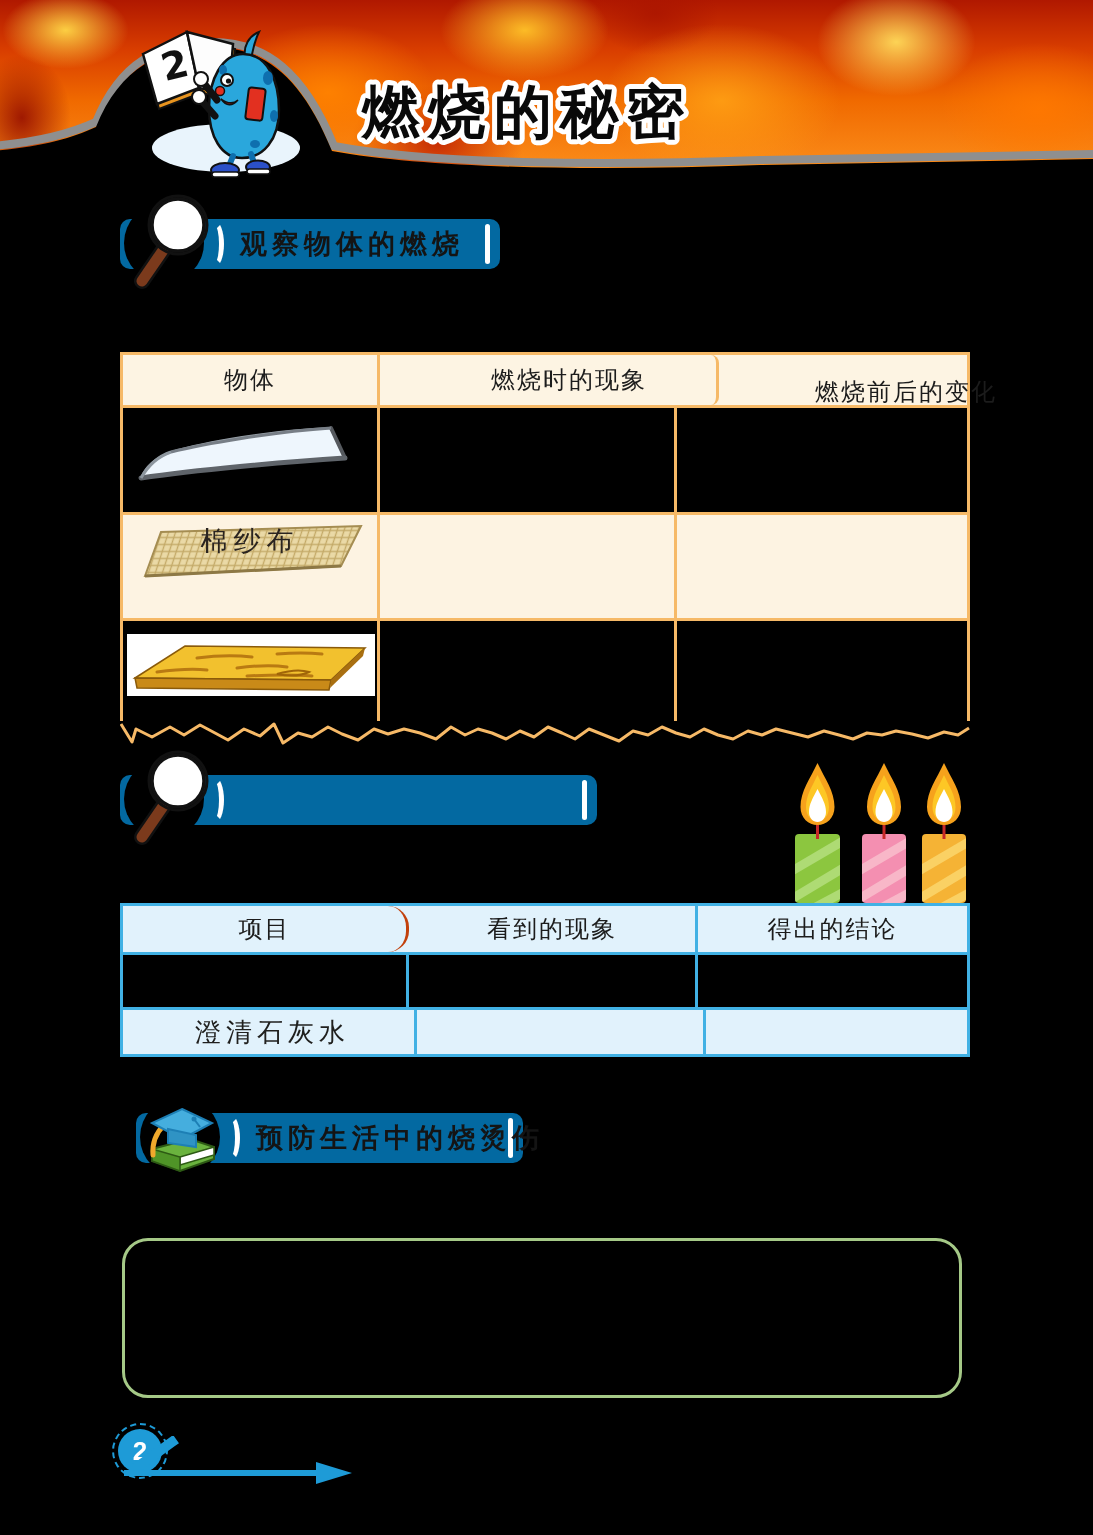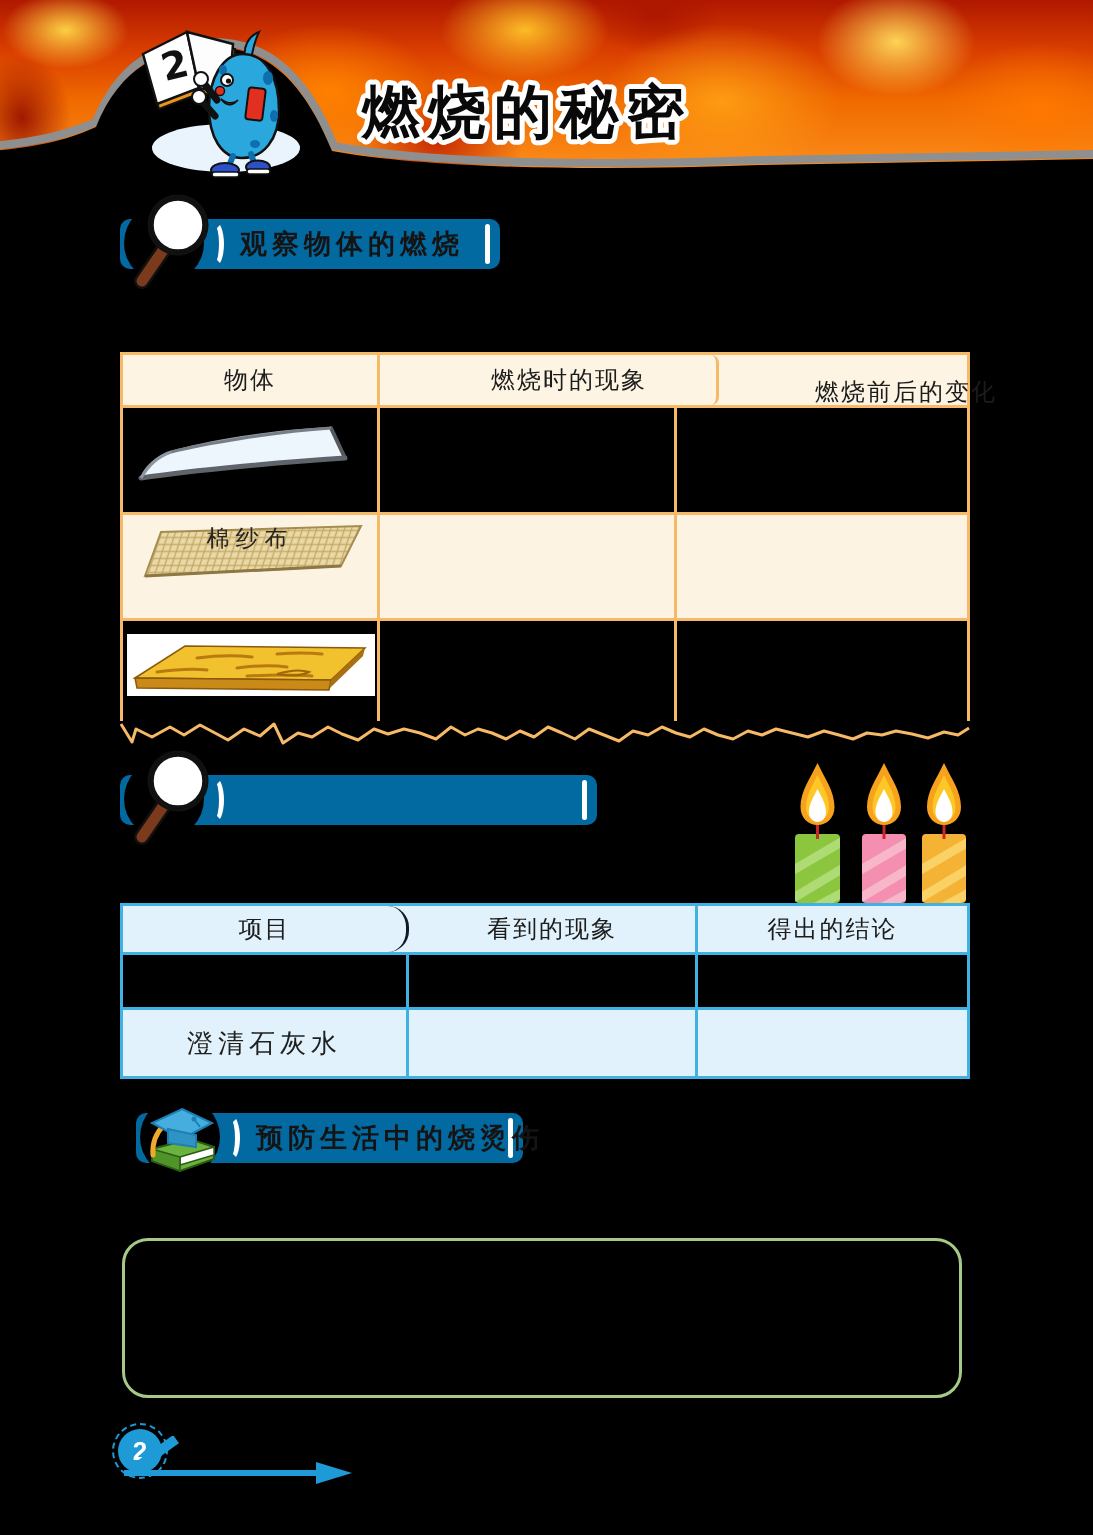--- a/index.html
+++ b/index.html
@@ -70,44 +70,44 @@
   .t1 .trow .c.w1 { flex:0 0 257px; border-right:3px solid #f6b967; }
   .t1 .trow .c.w2 { flex:0 0 297px; border-right:3px solid #f6b967; }
   .t1 .trow .c.w3 { flex:0 0 290px; }
   .t1 .r1 { height:107px; border-bottom:3px solid #f6b967; }
   .t1 .r2 { height:106px; border-bottom:3px solid #f6b967; background:#fdf3e2; }
   .t1 .r3 { height:100px; }
   .t1 .obj-img { position:absolute; }
   .t1 .obj-label {
     position:absolute; left:0; bottom:2px; width:100%; text-align:center;
     font-family:"DejaVu Serif","Liberation Serif",serif;
-    font-size:23px; color:#2a2420; letter-spacing:6px;
+    font-size:27px; color:#2a2420; letter-spacing:6px;
   }
   .t1 .jagged { position:absolute; left:0; top:369px; }
 
   
   .candles-svg { position:absolute; left:783px; top:757px; }
 
   
   .t2 { position:absolute; left:120px; top:903px; width:850px; height:160px; }
   .t2 .thead { display:flex; height:52px; background:#e1f2fc; border:3px solid #41b1e4; }
   .t2 .thead .hc {
     display:flex; align-items:center; justify-content:center;
     font-size:24px; color:#1c1c1c; letter-spacing:2px;
   }
-  .t2 .thead .hc.w1 { flex:0 0 286px; border-right:3px solid #0f172a;border-radius:21px; }
+  .t2 .thead .hc.w1 { flex:0 0 286px; border-right:3px solid #c2410c;border-radius:21px; }
   .t2 .thead .hc.w2 { flex:0 0 289px; border-right:3px solid #41b1e4; }
   .t2 .thead .hc.w3 { flex:0 0 269px; }
   .t2 .trow { display:flex; border-left:3px solid #41b1e4; border-right:3px solid #41b1e4; }
   .t2 .trow .c { position:relative; display:flex; align-items:center; justify-content:center; }
   .t2 .trow .c.w1 { flex:0 0 286px; border-right:3px solid #41b1e4; }
   .t2 .trow .c.w2 { flex:0 0 289px; border-right:3px solid #41b1e4; }
   .t2 .trow .c.w3 { flex:0 0 269px; }
   .t2 .r1 { height:55px; border-bottom:3px solid #41b1e4; }
-  .t2 .r2 { height:69px; border-bottom:3px solid #41b1e4; background:#e1f2fc; }
+  .t2 .r2 { height:47px; border-bottom:3px solid #41b1e4; background:#e1f2fc;padding-left:8px; }
   .t2 .item-label {
     font-family:"DejaVu Serif","Liberation Serif",serif;
     font-size:26px; color:#20201e; letter-spacing:5px;
   }
 
   
   .note-box {
     position:absolute; left:122px; top:1238px; width:840px; height:160px;
     border:3px solid #a5c987; border-radius:26px; background:transparent;
   }

